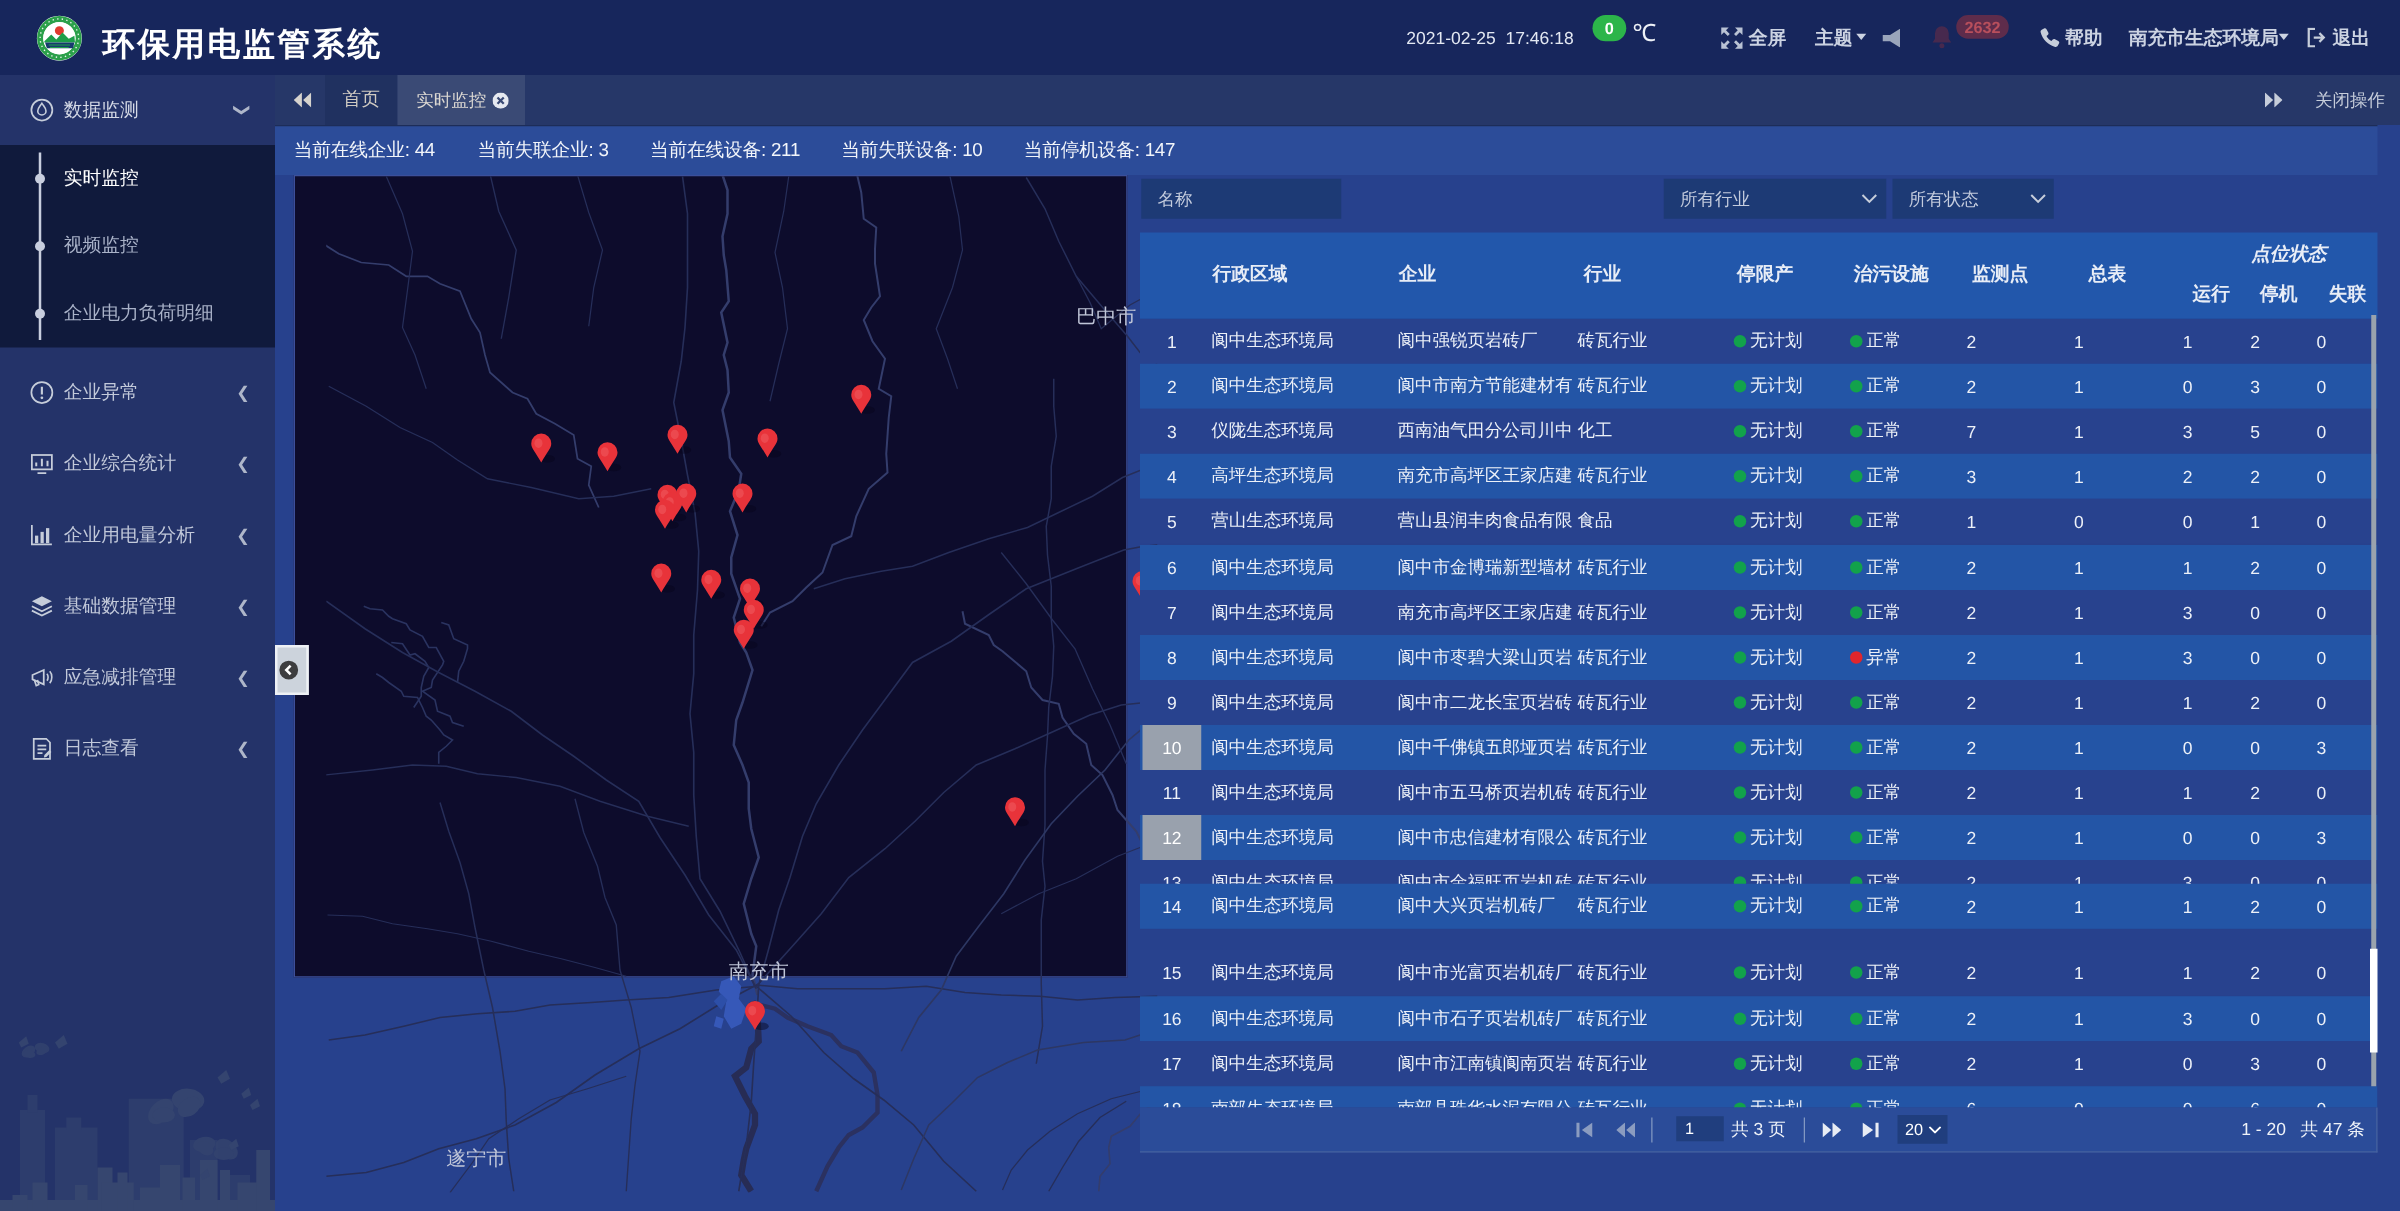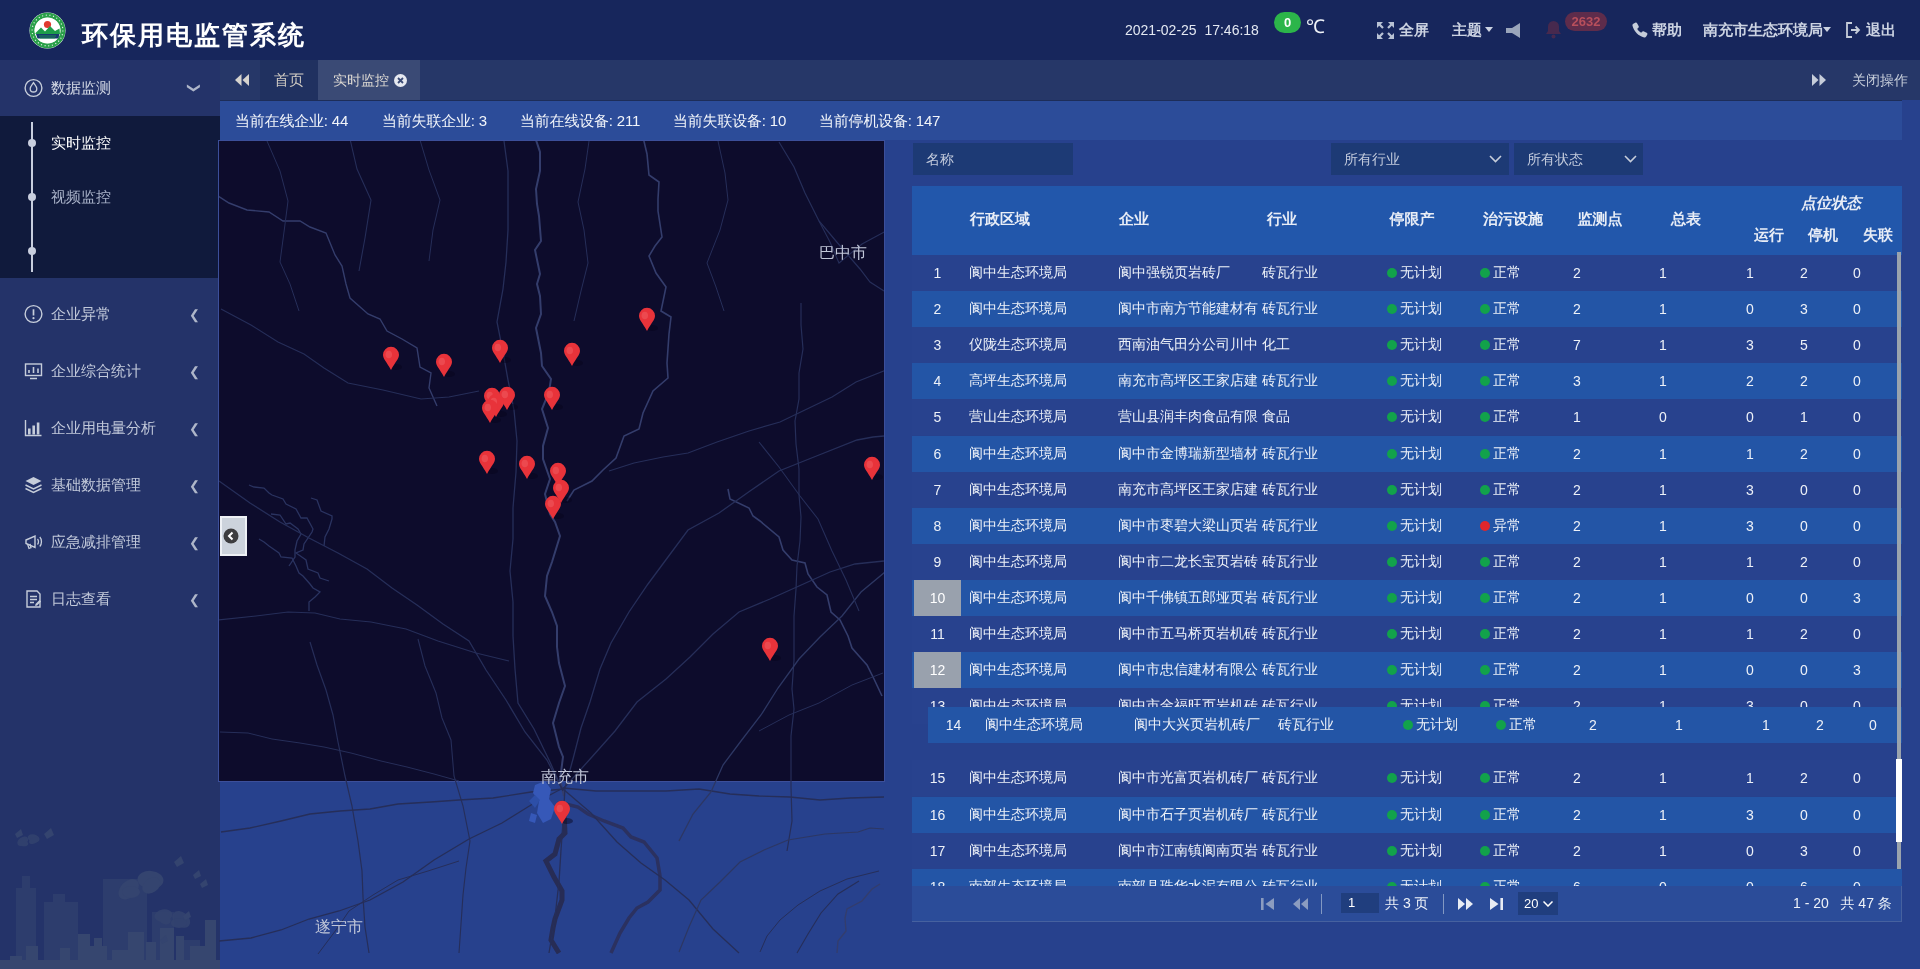--- a/index.html
+++ b/index.html
@@ -12,21 +12,21 @@
 .mi .txt{position:absolute;left:51px;top:50%;transform:translateY(-50%);}
 .mi .chev{position:absolute;left:189px;top:50%;transform:translateY(-50%);font-size:13px;color:#aeb6c9;}
 .mi svg{position:absolute;left:24px;top:50%;transform:translateY(-50%);}
 #submenu{position:absolute;left:0;top:56px;width:220px;height:162px;background:#101a3c;}
 .smi{position:absolute;left:51px;width:160px;height:54px;line-height:54px;color:#a9b2c8;font-size:15px;}
 #subline{position:absolute;left:31px;top:62px;width:2px;height:150px;background:#c8cede;}
 .dot{position:absolute;left:28px;width:8px;height:8px;border-radius:4px;background:#c8cede;}
 #tabbar{position:absolute;left:220px;top:60px;width:1700px;height:40px;background:#263768;}
 #statsbar{position:absolute;left:220px;top:100px;width:1682px;height:40px;background:#2c4c99;border-top:1px solid #1d2d59;}
 .stat{position:absolute;top:0;height:40px;line-height:40px;color:#f2f5fa;font-size:15px;letter-spacing:-0.2px;}
-#map{position:absolute;left:218px;top:140px;width:667px;height:642px;background:#0d0c2c;border:1px solid #3c4f9a;}
+#map{position:absolute;left:235px;top:140px;width:667px;height:642px;background:#0d0c2c;border:1px solid #3c4f9a;padding-left:25px;}
 #panel{position:absolute;left:912px;top:142px;width:990px;height:780px;}
 .fbox{position:absolute;top:1px;height:32px;background:#1d3a75;color:#c3cbdd;font-size:14px;}
 .fbox .lbl{position:absolute;left:13px;top:0;line-height:32px;}
 .fbox svg{position:absolute;top:12px;}
 #thead{position:absolute;left:0;top:44px;width:990px;height:69px;background:#2257ab;color:#e8edf6;font-weight:bold;font-size:15px;}
 .th{position:absolute;transform:translateX(-50%);top:24px;white-space:nowrap;}
 .th2{position:absolute;transform:translateX(-50%);top:40px;white-space:nowrap;}
 #rows{position:absolute;left:0;top:113px;width:990px;height:631px;overflow:hidden;}
 .row{position:absolute;left:0;width:990px;height:36px;color:#edf1f8;font-size:14px;}
 .row.odd{background:#28428e;}
@@ -153,20 +153,21 @@
       </svg>
       <span class="txt">数据监测</span>
       <span class="chev" style="transform:translateY(-50%) rotate(90deg);">❯</span>
     </div>
 <div id="submenu"></div>
     <div id="subline"></div>
 <div class="smi" style="top:56px;color:#ffffff;">实时监控</div>
 <div class="dot" style="top:79px;"></div>
 <div class="smi" style="top:110px;color:#a9b2c8;">视频监控</div>
 <div class="dot" style="top:133px;"></div>
+<div class="smi" style="top:164px;color:#a9b2c8;">企业电力负荷明细</div>
 <div class="dot" style="top:187px;"></div>
 <div class="mi" style="top:225px;">
       <svg width="19" height="19" viewBox="0 0 19 19">
         <circle cx="9.5" cy="9.5" r="8.4" fill="none" stroke="#c6cdda" stroke-width="1.4"></circle>
         <path d="M9.5 4.8 V11" stroke="#c6cdda" stroke-width="1.7"></path>
         <circle cx="9.5" cy="13.7" r="1.1" fill="#c6cdda"></circle>
       </svg>
       <span class="txt">企业异常</span>
       <span class="chev">❮</span>
     </div>
@@ -634,21 +635,21 @@
         <div class="gdot" style="left:480px;"></div>
         <div class="c" style="left:488px;">无计划</div>
         <div class="gdot " style="left:573px;"></div>
         <div class="c" style="left:581px;">正常</div>
         <div class="c ctr" style="left:665px;">2</div>
         <div class="c ctr" style="left:751px;">1</div>
         <div class="c ctr" style="left:838px;">3</div>
         <div class="c ctr" style="left:892px;">0</div>
         <div class="c ctr" style="left:945px;">0</div>
       </div>
-<div class="row even" style="top:452px;margin-left:16px;">
+<div class="row even" style="top:452px;">
         <div class="cnum">
           <span>14</span>
         </div>
         <div class="c" style="left:57px;">阆中生态环境局</div>
         <div class="c comp">阆中大兴页岩机砖厂</div>
         <div class="c" style="left:350px;">砖瓦行业</div>
         <div class="gdot" style="left:480px;"></div>
         <div class="c" style="left:488px;">无计划</div>
         <div class="gdot " style="left:573px;"></div>
         <div class="c" style="left:581px;">正常</div>

